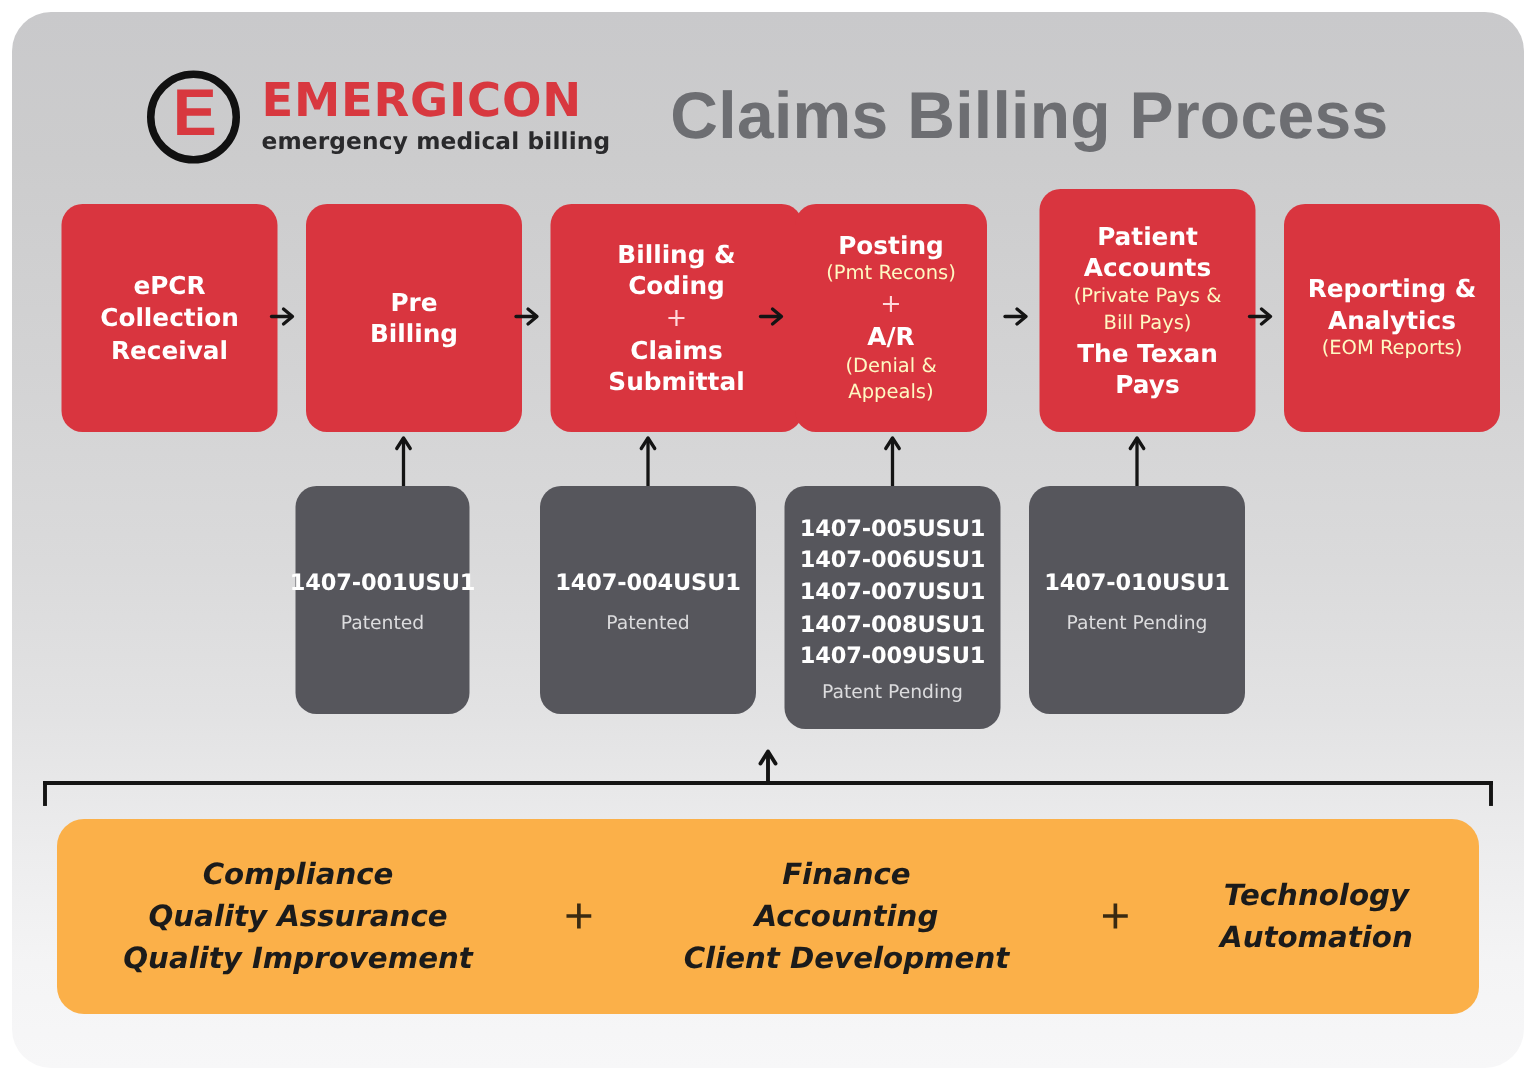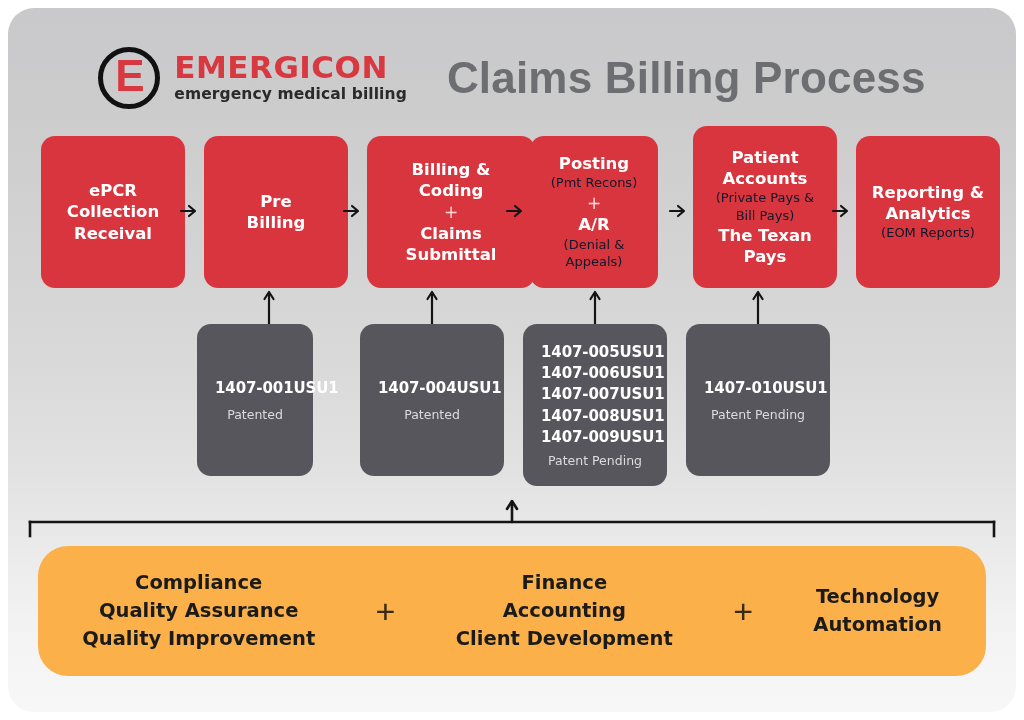--- a/index.html
+++ b/index.html
@@ -131,38 +131,39 @@
   }
   .stage .main {
     font-size: 16.5px;
     font-weight: bold;
     line-height: 1.28;
   }
   .stage .sub {
     font-size: 13px;
     font-weight: normal;
     line-height: 1.35;
-    color: #0f172a;
+    color: #fef9c3;
   }
   .stage .plus {
     font-size: 17px;
     font-weight: normal;
     line-height: 1.2;
     margin: 1px 0;
     color: #ffd9db;
   }
 
   
   .patent {
     position: absolute;
     background: #56565c;
     border-radius: 14px;
     color: #ffffff;
     display: flex;
     flex-direction: column;
+    align-items: center;
     justify-content: center;
     text-align: center;
     box-sizing: border-box;
     padding: 18px;
     font-family: "DejaVu Sans", sans-serif;
   }
   .patent .pnum {
     font-size: 15px;
     font-weight: bold;
     line-height: 1.42;
@@ -201,27 +202,28 @@
   }
 
   
   #support-banner {
     position: absolute;
     left: 30px;
     top: 538px;
     width: 948px;
     height: 130px;
     background: #fbb049;
-    border-radius: 30px;
+    border-radius: 18px;
     display: flex;
     align-items: center;
     justify-content: space-around;
     box-sizing: border-box;
     padding: 0 14px;
     font-family: "DejaVu Sans", sans-serif;
+    font-style: italic;
   }
   .support-group {
     text-align: center;
     color: #1b1b1b;
     font-size: 19.5px;
     font-weight: bold;
     line-height: 1.45;
     white-space: nowrap;
   }
   .support-plus {

